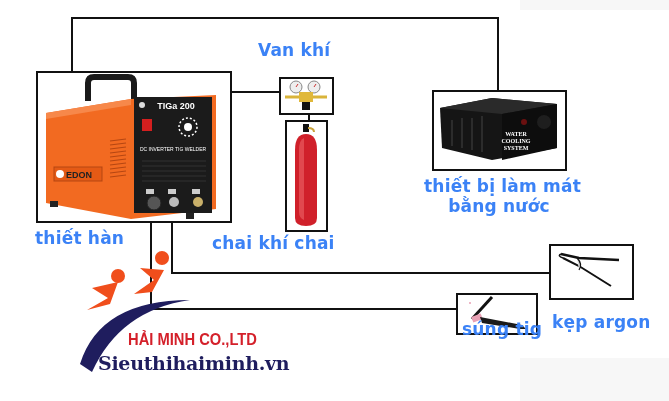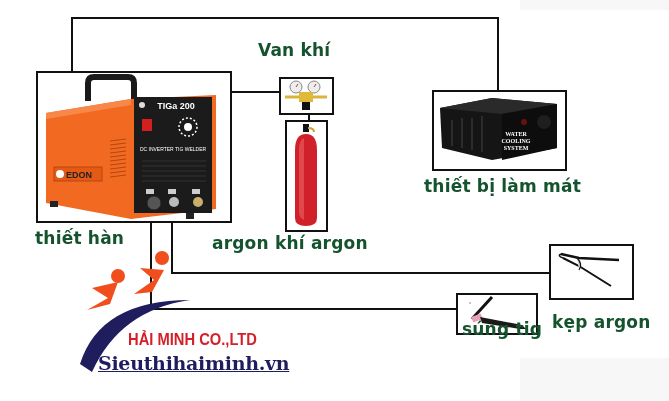--- a/index.html
+++ b/index.html
@@ -1,20 +1,20 @@
 <!DOCTYPE html>
 <html><head>
   <meta charset="utf-8">
   <style>
     html, body { margin:0; padding:0; background:#ffffff; }
     body { width:669px; height:401px; position:relative; overflow:hidden; font-family:"DejaVu Sans", sans-serif; }
     .corner-shade { position:absolute; background:#f7f7f7; }
     .wire { position:absolute; background:#111; }
     .box { position:absolute; border:2px solid #111; background:#fff; box-sizing:border-box; }
-    .label { position:absolute; color:#14532d; font-family:"DejaVu Sans", sans-serif; font-weight:bold; font-size:17px; white-space:nowrap; line-height:1.15; letter-spacing:0.2px; }
+    .label { position:absolute; color:#3b82f6; font-family:"DejaVu Sans", sans-serif; font-weight:bold; font-size:17px; white-space:nowrap; line-height:1.15; letter-spacing:0.2px; }
     .label.center { text-align:center; }
     svg { position:absolute; overflow:visible; }
     .logo-company { position:absolute; font-family:"Liberation Sans", sans-serif; font-weight:bold; font-size:16px; white-space:nowrap; transform:scaleX(0.92); transform-origin:left; }
     .logo-site { position:absolute; font-family:"DejaVu Serif", serif; font-weight:bold; font-size:19px; white-space:nowrap; letter-spacing:-0.3px; }
   </style>
 </head>
 <body>
 
 <div class="corner-shade" style="left:520px; top:0; width:149px; height:10px;"></div>
 <div class="corner-shade" style="left:520px; top:358px; width:149px; height:43px;"></div>
@@ -98,21 +98,21 @@
 </div>
 
 <div class="box" style="left:285px; top:120px; width:43px; height:112px;">
   <svg width="43" height="112" viewBox="0 0 43 112" style="left:-2px; top:-2px;">
     <rect x="18" y="4" width="6" height="8" fill="#111"></rect>
     <path d="M23 8 q6 0 6 4" fill="none" stroke="#c9a23a" stroke-width="2"></path>
     <path d="M10 30 Q10 14 21 14 Q32 14 32 30 L32 98 Q32 106 21 106 Q10 106 10 98 Z" fill="#d0202a"></path>
     <path d="M14 30 Q14 20 19 18 L19 100 Q14 98 14 92 Z" fill="#e85a5e" opacity="0.7"></path>
   </svg>
 </div>
-<div class="label" style="left:212px; top:234px;">argon khí argon</div>
+<div class="label" style="left:212px; top:234px;">chai khí chai</div>
 
 <div class="box" style="left:432px; top:90px; width:135px; height:81px;">
   <svg width="135" height="81" viewBox="0 0 135 81" style="left:-2px; top:-2px;">
     <polygon points="8,18 60,8 125,14 125,58 60,70 10,58" fill="#151515"></polygon>
     <polygon points="8,18 60,8 125,14 70,24" fill="#2a2a2a"></polygon>
     <polygon points="70,24 125,14 125,58 70,70" fill="#0d0d0d"></polygon>
     <g stroke="#2c2c2c" stroke-width="2">
       <line x1="20" y1="30" x2="20" y2="56"></line>
         <line x1="30" y1="28" x2="30" y2="58"></line>
       <line x1="40" y1="28" x2="40" y2="60"></line>
@@ -120,20 +120,21 @@
     </g>
     <circle cx="92" cy="32" r="3" fill="#6a1010"></circle>
     <circle cx="112" cy="32" r="7" fill="#1e1e1e"></circle>
     <text x="84" y="46" font-family="Liberation Serif, serif" font-size="6" font-weight="bold" fill="#fff" text-anchor="middle">WATER</text>
     <text x="84" y="53" font-family="Liberation Serif, serif" font-size="6" font-weight="bold" fill="#fff" text-anchor="middle">COOLING</text>
     <text x="84" y="60" font-family="Liberation Serif, serif" font-size="6" font-weight="bold" fill="#fff" text-anchor="middle">SYSTEM</text>
   </svg>
 </div>
 <div class="label center" style="left:424px; top:177px; width:150px;">
   <div>thiết bị làm mát</div>
+  <div>bằng nước</div>
 </div>
 
 <div class="box" style="left:549px; top:244px; width:85px; height:56px;">
   <svg width="85" height="56" viewBox="0 0 85 56" style="left:-2px; top:-2px;">
     <path d="M12 10 L30 14 L70 16" fill="none" stroke="#111" stroke-width="2.5"></path>
     <path d="M14 14 L30 22 L62 42" fill="none" stroke="#111" stroke-width="2"></path>
     <path d="M28 14 Q34 20 30 26" fill="#ddd" stroke="#111" stroke-width="1.2"></path>
     <path d="M12 10 Q8 12 14 14" fill="none" stroke="#111" stroke-width="1.5"></path>
   </svg>
 </div>
@@ -154,14 +155,14 @@
 
     <path d="M80 364 Q100 300 190 300 Q120 310 92 372 Z" fill="#1f1d5e"></path>
 
     <circle cx="118" cy="276" r="7" fill="#f04e1c"></circle>
     <path d="M92 288 L118 282 L110 304 L87 310 L108 298 Z" fill="#f04e1c"></path>
 
     <circle cx="162" cy="258" r="7" fill="#f04e1c"></circle>
     <path d="M140 268 L164 270 L152 292 L134 294 L154 280 Z" fill="#f04e1c"></path>
   </svg>
   <div class="logo-company" style="left:128px; top:331px; color:#d4202a;">HẢI MINH CO.,LTD</div>
-  <div class="logo-site" style="left:98px; top:352px; color:#1f1d5e;text-decoration:underline;">Sieuthihaiminh.vn</div>
+  <div class="logo-site" style="left:98px; top:352px; color:#1f1d5e;">Sieuthihaiminh.vn</div>
 </div>
 
 </body></html>

